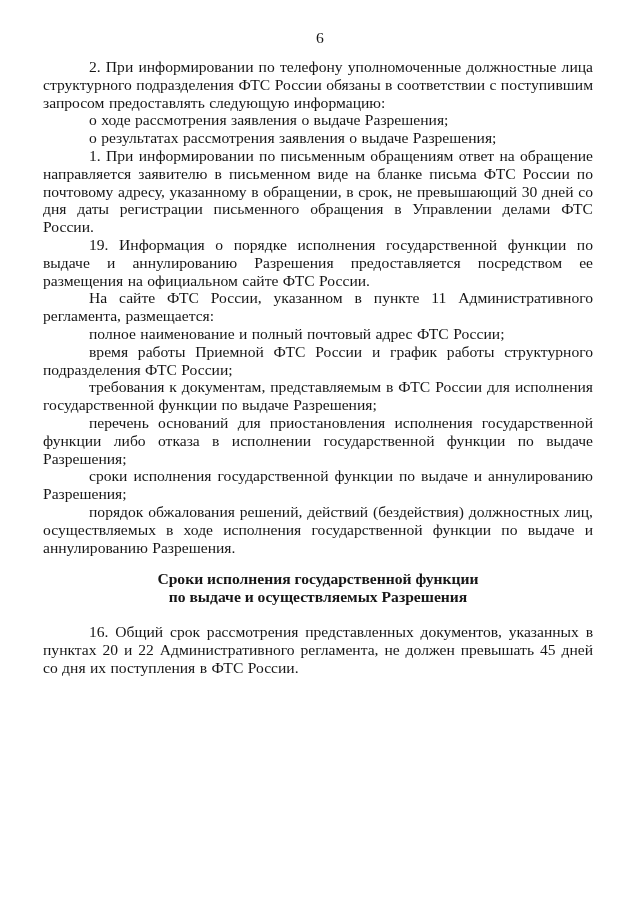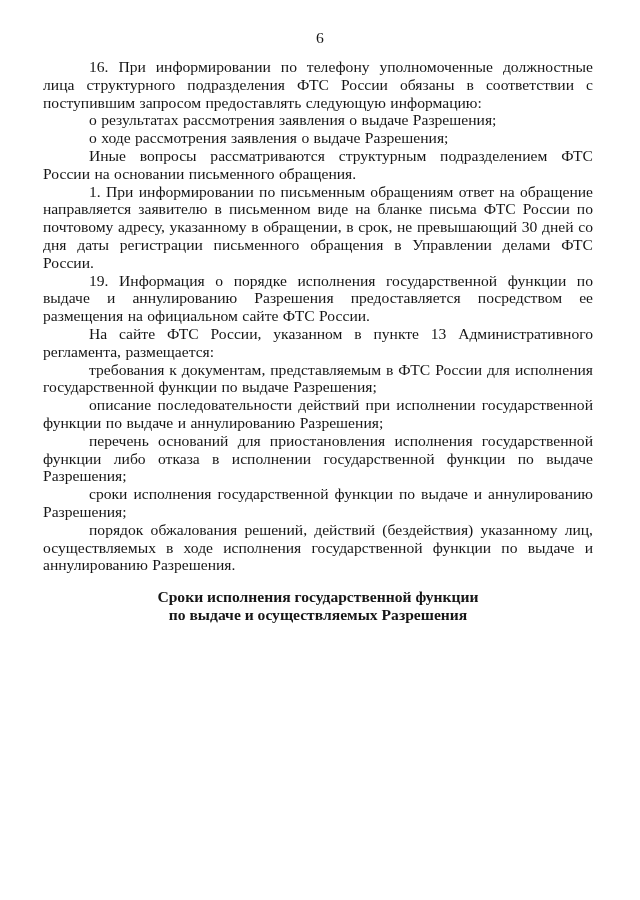--- a/index.html
+++ b/index.html
@@ -44,30 +44,31 @@
   .section-heading .heading-line {
     display: block;
   }
 </style>
 </head>
 <body>
 
 <div class="page">
   <div class="page-number">6</div>
   <div class="content">
-    <p class="body-par">16. При информировании по телефону уполномоченные должностные лица структурного подразделения ФТС России обязаны в соответствии с поступившим запросом предоставлять следующую информацию:</p>
+    <p class="body-par">2. При информировании по телефону уполномоченные должностные лица структурного подразделения ФТС России обязаны в соответствии с поступившим запросом предоставлять следующую информацию:</p>
+    <p class="body-par">о ходе рассмотрения заявления о выдаче Разрешения;</p>
     <p class="body-par">о результатах рассмотрения заявления о выдаче Разрешения;</p>
-    <p class="body-par">о ходе рассмотрения заявления о выдаче Разрешения;</p>
-    <p class="body-par">Иные вопросы рассматриваются структурным подразделением ФТС России на основании письменного обращения.</p>
     <p class="body-par">1. При информировании по письменным обращениям ответ на обращение направляется заявителю в письменном виде на бланке письма ФТС России по почтовому адресу, указанному в обращении, в срок, не превышающий 30 дней со дня даты регистрации письменного обращения в Управлении делами ФТС России.</p>
     <p class="body-par">19. Информация о порядке исполнения государственной функции по выдаче и аннулированию Разрешения предоставляется посредством ее размещения на официальном сайте ФТС России.</p>
-    <p class="body-par">На сайте ФТС России, указанном в пункте 13 Административного регламента, размещается:</p>
+    <p class="body-par">На сайте ФТС России, указанном в пункте 11 Административного регламента, размещается:</p>
+    <p class="body-par">полное наименование и полный почтовый адрес ФТС России;</p>
+    <p class="body-par">время работы Приемной ФТС России и график работы структурного подразделения ФТС России;</p>
     <p class="body-par">требования к документам, представляемым в ФТС России для исполнения государственной функции по выдаче Разрешения;</p>
-    <p class="body-par">описание последовательности действий при исполнении государственной функции по выдаче и аннулированию Разрешения;</p>
     <p class="body-par">перечень оснований для приостановления исполнения государственной функции либо отказа в исполнении государственной функции по выдаче Разрешения;</p>
     <p class="body-par">сроки исполнения государственной функции по выдаче и аннулированию Разрешения;</p>
-    <p class="body-par">порядок обжалования решений, действий (бездействия) указанному лиц, осуществляемых в ходе исполнения государственной функции по выдаче и аннулированию Разрешения.</p>
+    <p class="body-par">порядок обжалования решений, действий (бездействия) должностных лиц, осуществляемых в ходе исполнения государственной функции по выдаче и аннулированию Разрешения.</p>
     <div class="section-heading">
       <span class="heading-line">Сроки исполнения государственной функции</span>
       <span class="heading-line">по выдаче и осуществляемых Разрешения</span>
     </div>
+    <p class="body-par">16. Общий срок рассмотрения представленных документов, указанных в пунктах 20 и 22 Административного регламента, не должен превышать 45 дней со дня их поступления в ФТС России.</p>
   </div>
 </div>
 
 </body></html>

